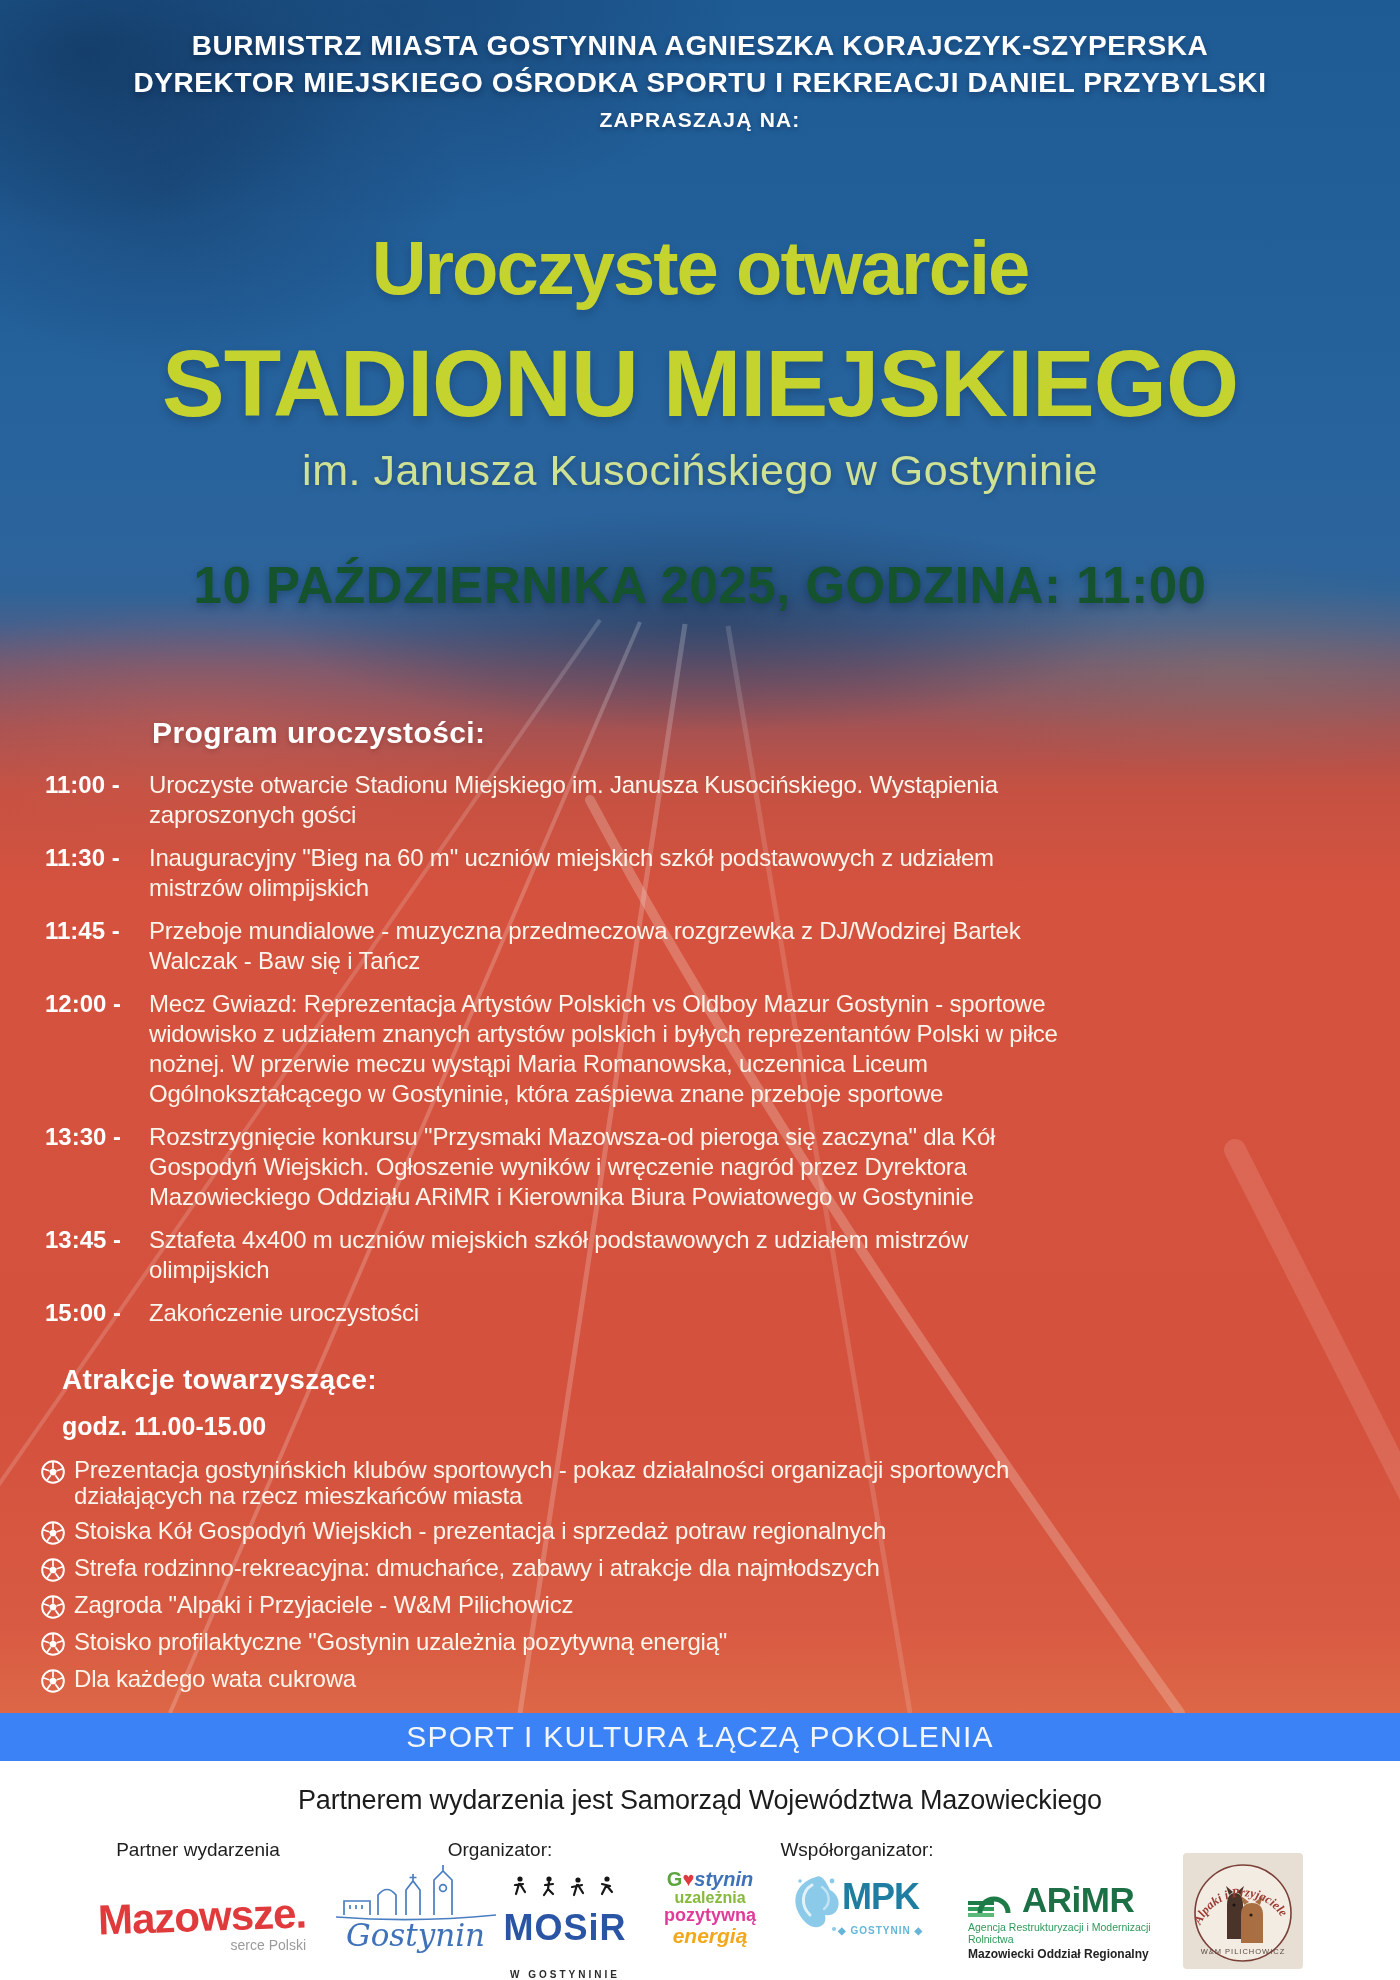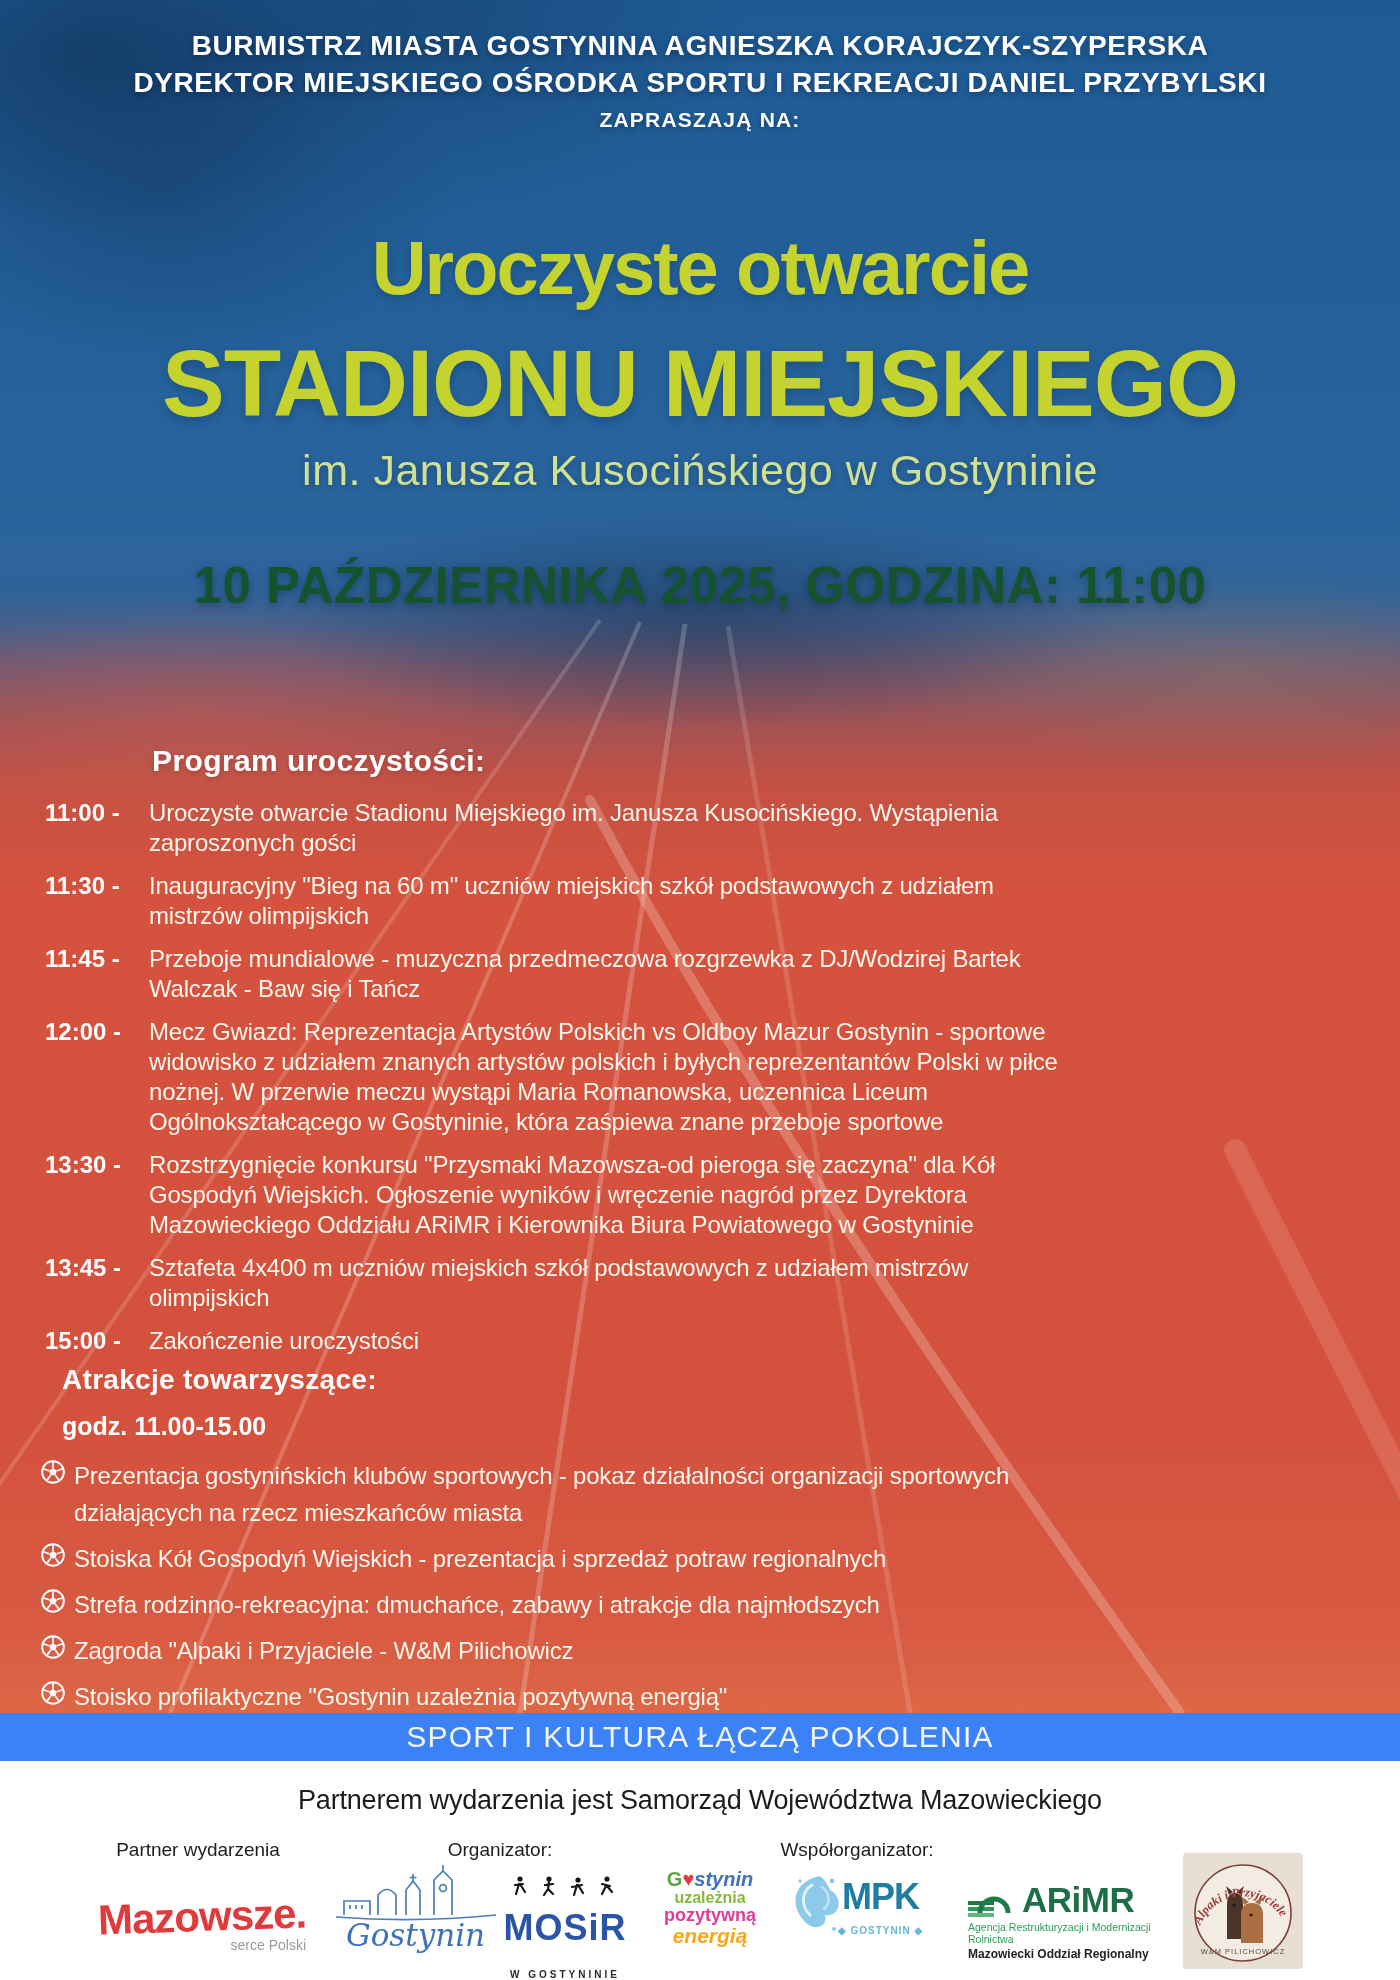--- a/index.html
+++ b/index.html
@@ -50,33 +50,33 @@
     position:absolute;left:0;top:446px;width:100%;text-align:center;
     font-size:43px;font-weight:400;letter-spacing:.5px;color:#cfe193;
     text-shadow:0 2px 6px rgba(0,10,40,.25);
   }
   .datetime{
     position:absolute;left:0;top:556px;width:100%;text-align:center;
     font-size:51px;font-weight:800;color:#14532d;letter-spacing:.5px;
     text-shadow:0 3px 8px rgba(0,10,40,.30);
   }
   
-  .program{position:absolute;left:45px;top:744px;width:1015px;color:#fbf5ec;}
+  .program{position:absolute;left:45px;top:716px;width:1015px;color:#fbf5ec;}
   .prog-head{
     margin:0 0 20px 107px;font-size:30px;font-weight:700;color:#ffffff;
     letter-spacing:.4px;text-shadow:0 2px 5px rgba(60,0,0,.20);
   }
   .prog-item{display:flex;margin-bottom:13px;line-height:30px;font-size:24px;}
   .prog-time{flex:0 0 104px;font-weight:700;color:#ffffff;white-space:nowrap;}
   .prog-text{flex:1;letter-spacing:-.2px;}
   
   .attr{position:absolute;left:40px;top:1364px;width:1030px;color:#fbf5ec;}
   .attr-head{margin:0 0 16px 22px;font-size:28px;font-weight:700;color:#ffffff;letter-spacing:.3px;}
   .attr-hours{margin:0 0 16px 22px;font-size:25px;font-weight:700;color:#ffffff;}
-  .attr-item{display:flex;align-items:flex-start;margin-bottom:9px;line-height:37px;font-size:24px;}
+  .attr-item{display:flex;align-items:flex-start;margin-bottom:9px;line-height:26px;font-size:24px;}
   .attr-item .ball{flex:0 0 26px;margin:2px 8px 0 0;}
   .attr-text{flex:1;letter-spacing:-.2px;}
   
   .banner{
     position:absolute;left:0;top:1713px;width:1400px;height:48px;background:#3b82f6;
     color:#f2f6fa;font-size:30px;font-weight:400;letter-spacing:1.2px;
     text-align:center;line-height:48px;
   }
   .footer{position:absolute;left:0;top:1761px;width:1400px;height:219px;background:#ffffff;}
   .partner-line{

